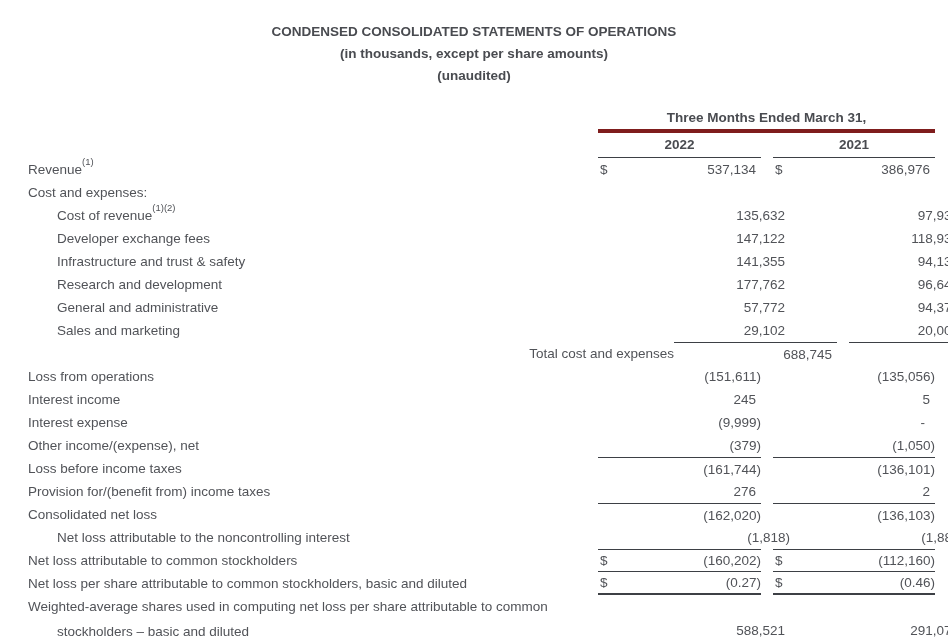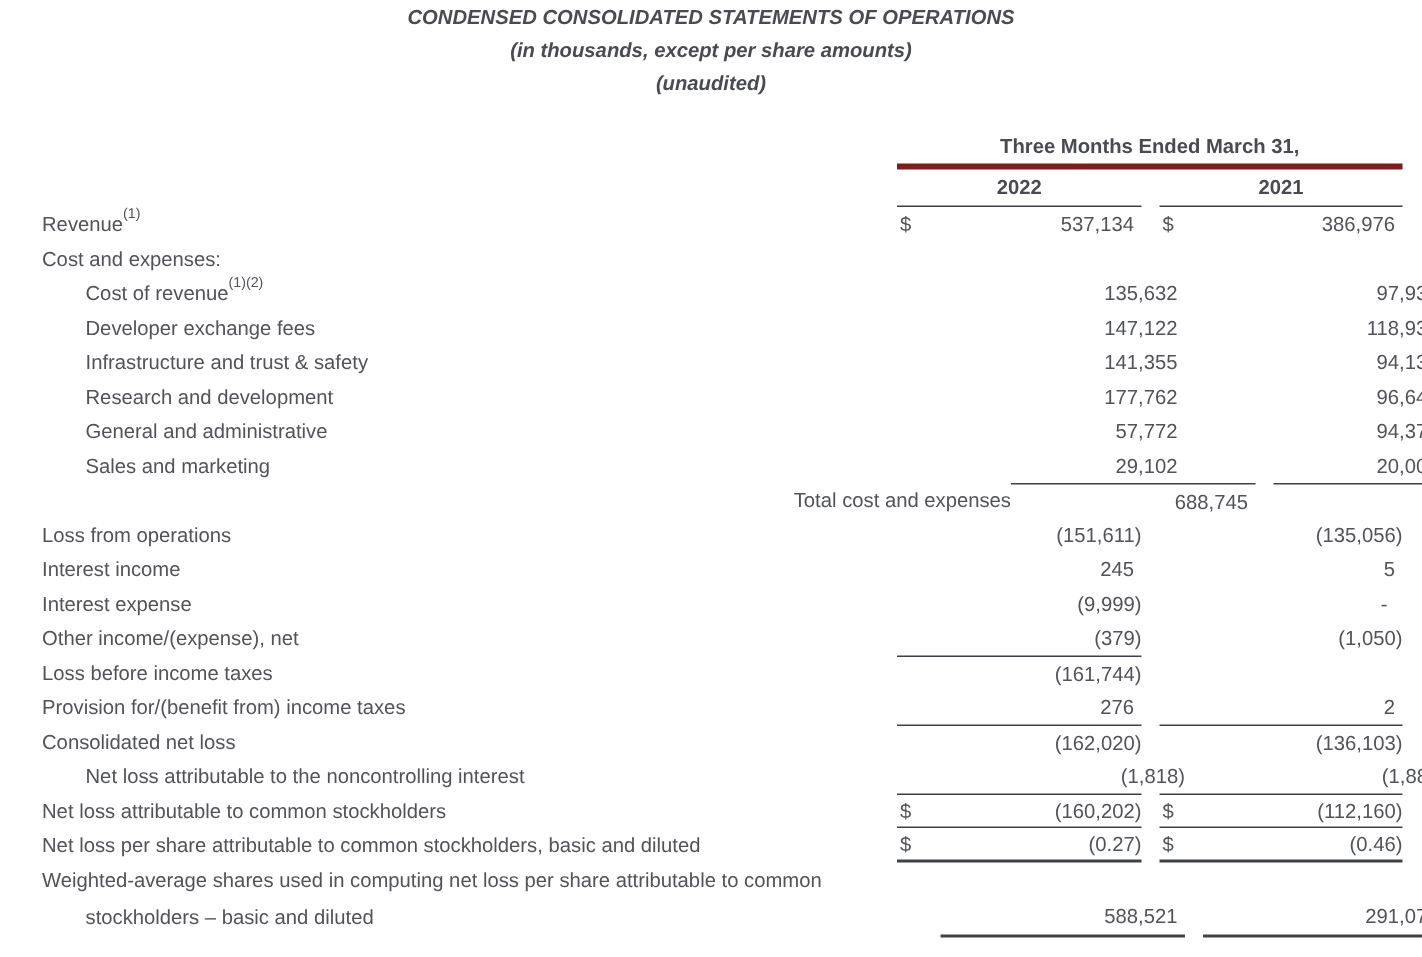--- a/index.html
+++ b/index.html
@@ -1,21 +1,21 @@
 <!DOCTYPE html>
 <html><head>
 <meta charset="utf-8">
 <style>
   html,body{margin:0;padding:0;}
   body{
     width:948px;height:638px;background:#ffffff;
     font-family:"Liberation Sans",sans-serif;
     font-size:13.5px;color:#515358;overflow:hidden;
   }
-  .titles{padding-top:1px;text-align:center;font-weight:700;color:#494b50;font-style:italic;}
+  .titles{padding-top:21px;text-align:center;font-weight:700;color:#494b50;}
   .titles div{line-height:22px;}
   .fin-table{margin:22px 13px 0 28px;}
   .prow{display:flex;}
   .label-spacer{width:570px;flex:none;}
   .pspan{
     width:337px;flex:none;text-align:center;font-weight:700;color:#494b50;
     line-height:18px;padding-bottom:2px;border-bottom:4px solid #7f1d1d;
   }
   .yrow{display:flex;}
   .yhead{
@@ -224,20 +224,24 @@
             <span class="val">(1,050)</span>
           </div>
   </div>
         <div class="row">
     <div class="cell label"><span class="lbl">Loss before income taxes</span><sup class="sup"></sup></div>
     <div class="cell num n1 b-top">
             <span class="cur"></span>
             <span class="val">(161,744)</span>
           </div>
     <div class="colgap"></div>
+    <div class="cell num n2 b-top">
+            <span class="cur"></span>
+            <span class="val">(136,101)</span>
+          </div>
   </div>
         <div class="row">
     <div class="cell label"><span class="lbl">Provision for/(benefit from) income taxes</span><sup class="sup"></sup></div>
     <div class="cell num n1">
             <span class="cur"></span>
             <span class="val pad">276</span>
           </div>
     <div class="colgap"></div>
     <div class="cell num n2">
             <span class="cur"></span>

